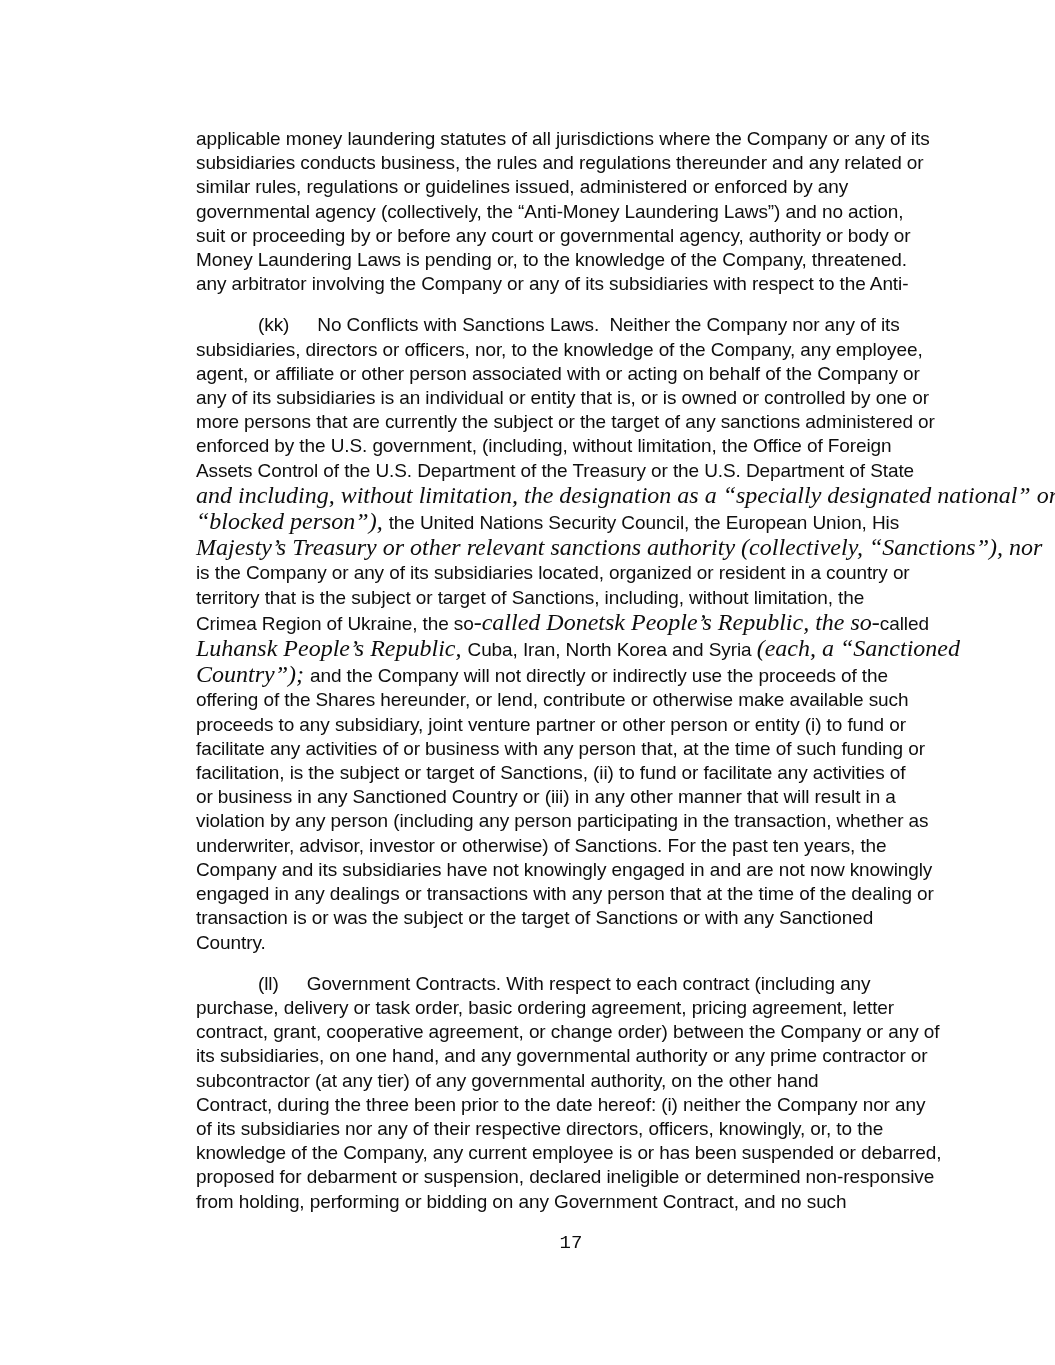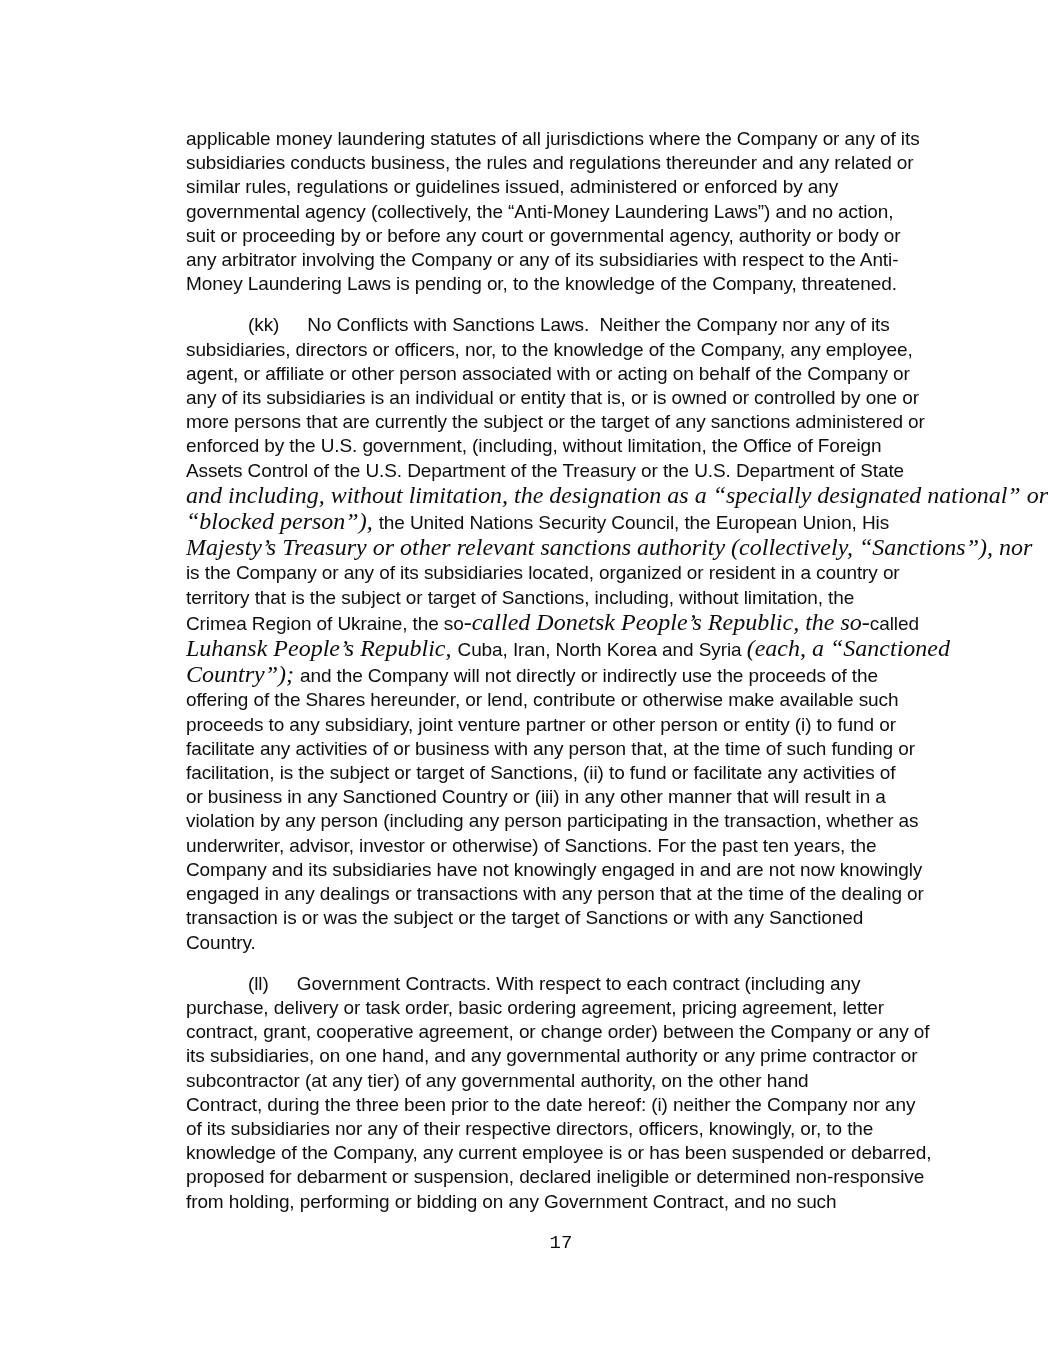--- a/index.html
+++ b/index.html
@@ -10,21 +10,21 @@
   body {
     width: 1055px;
     height: 1365px;
     position: relative;
     font-family: "Liberation Sans", sans-serif;
     color: #0e0e0e;
     overflow: hidden;
   }
   .doc-body {
     position: absolute;
-    left: 186px;
+    left: 196px;
     top: 127px;
     width: 750px;
   }
   .para {
     margin: 0 0 17px 0;
   }
   .line {
     white-space: pre;
     font-size: 19px;
     line-height: 24.2px;
@@ -57,22 +57,22 @@
 <body>
 
 <div class="doc-body" id="doc-body">
 
   <div class="para">
       <div class="line"><span class="seg">applicable money laundering statutes of all jurisdictions where the Company or any of its</span></div>
       <div class="line"><span class="seg">subsidiaries conducts business, the rules and regulations thereunder and any related or</span></div>
       <div class="line"><span class="seg">similar rules, regulations or guidelines issued, administered or enforced by any</span></div>
       <div class="line"><span class="seg">governmental agency (collectively, the “Anti-Money Laundering Laws”) and no action,</span></div>
       <div class="line"><span class="seg">suit or proceeding by or before any court or governmental agency, authority or body or</span></div>
+      <div class="line"><span class="seg">Money Laundering Laws is pending or, to the knowledge of the Company, threatened.</span></div>
       <div class="line"><span class="seg">any arbitrator involving the Company or any of its subsidiaries with respect to the Anti-</span></div>
-      <div class="line"><span class="seg">Money Laundering Laws is pending or, to the knowledge of the Company, threatened.</span></div>
     </div>
     <div class="para">
       <div class="line indent"><span class="seg">(kk)</span><span class="tab"></span><span class="seg">No Conflicts with Sanctions Laws.  Neither the Company nor any of its</span></div>
       <div class="line"><span class="seg">subsidiaries, directors or officers, nor, to the knowledge of the Company, any employee,</span></div>
       <div class="line"><span class="seg">agent, or affiliate or other person associated with or acting on behalf of the Company or</span></div>
       <div class="line"><span class="seg">any of its subsidiaries is an individual or entity that is, or is owned or controlled by one or</span></div>
       <div class="line"><span class="seg">more persons that are currently the subject or the target of any sanctions administered or</span></div>
       <div class="line"><span class="seg">enforced by the U.S. government, (including, without limitation, the Office of Foreign</span></div>
       <div class="line"><span class="seg">Assets Control of the U.S. Department of the Treasury or the U.S. Department of State</span></div>
       <div class="line"><span class="seg serif">and including, without limitation, the designation as a “specially designated national” or</span></div>

